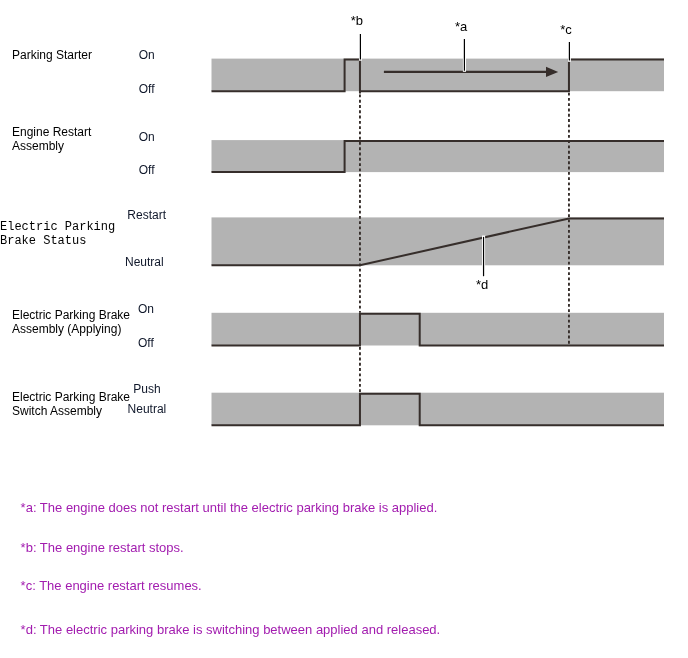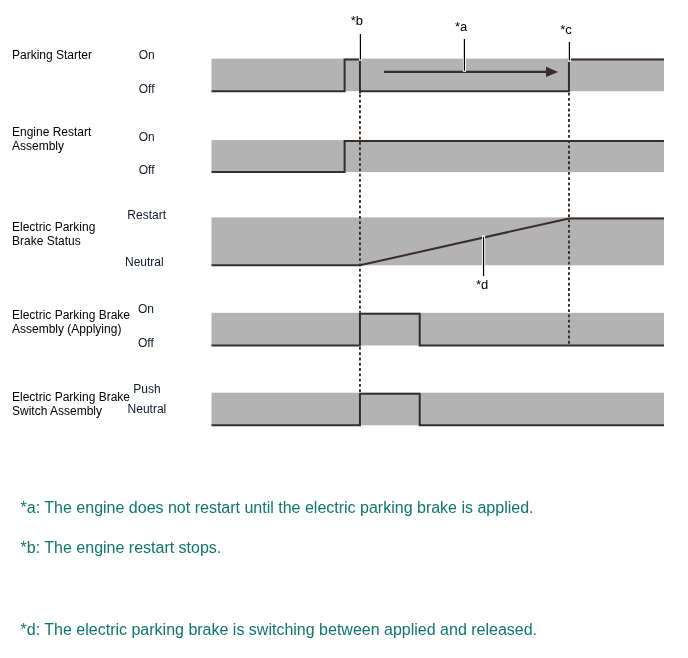--- a/index.html
+++ b/index.html
@@ -39,23 +39,23 @@
   }
   .note-label {
     position: absolute;
     font-size: 13px;
     line-height: 13px;
     color: #000000;
     white-space: nowrap;
   }
   .footnote {
     position: absolute;
-    font-size: 16px;
+    font-size: 13px;
     line-height: 12px;
-    color: #0f766e;
+    color: #a21caf;
     white-space: nowrap;
   }
   svg#diagram {
     position: absolute;
     left: 0; top: 0;
   }
 </style>
 </head>
 <body>
 
@@ -105,21 +105,21 @@
 
   </svg>
 
   <div class="sig-label" style="left:12px; top:48px;">Parking Starter</div>
 
   <div class="sig-label" style="left:12px; top:125px;">
     <div>Engine Restart</div>
     <div>Assembly</div>
   </div>
 
-  <div class="sig-label" style="left:12px; top:220px;">
+  <div class="sig-label" style="left:0; top:220px;font-family:Liberation Mono, monospace;">
     <div>Electric Parking</div>
     <div>Brake Status</div>
   </div>
 
   <div class="sig-label" style="left:12px; top:308px;">
     <div>Electric Parking Brake</div>
     <div>Assembly (Applying)</div>
   </div>
 
   <div class="sig-label" style="left:12px; top:390px;">
@@ -142,15 +142,16 @@
   <div class="lvl-label" style="left:88.7px; width:116.5px; top:383.0px;">Push</div>
   <div class="lvl-label" style="left:88.7px; width:116.5px; top:403px;">Neutral</div>
 
   <div class="note-label" style="left:455px; top:20px;">*a</div>
   <div class="note-label" style="left:350.8px; top:13.9px;">*b</div>
   <div class="note-label" style="left:560.2px; top:23.1px;">*c</div>
   <div class="note-label" style="left:476.0px; top:278px;">*d</div>
 
   <div class="footnote" style="left:20.6px; top:502px;">*a: The engine does not restart until the electric parking brake is applied.</div>
   <div class="footnote" style="left:20.6px; top:542px;">*b: The engine restart stops.</div>
+  <div class="footnote" style="left:20.6px; top:580px;">*c: The engine restart resumes.</div>
   <div class="footnote" style="left:20.6px; top:624px;">*d: The electric parking brake is switching between applied and released.</div>
 
 </div>
 
 </body></html>

